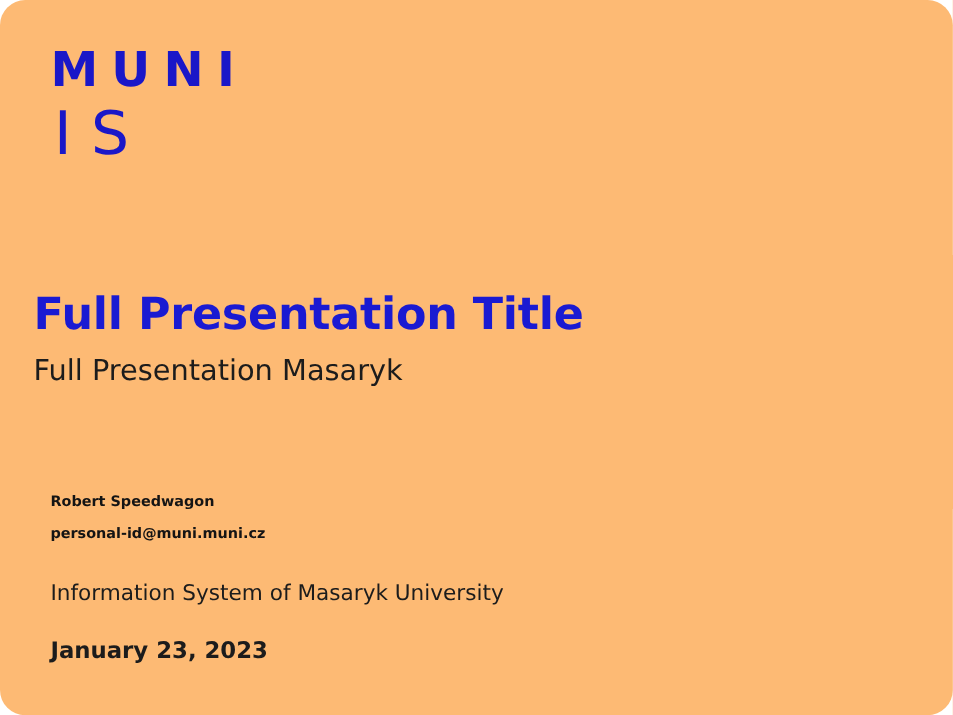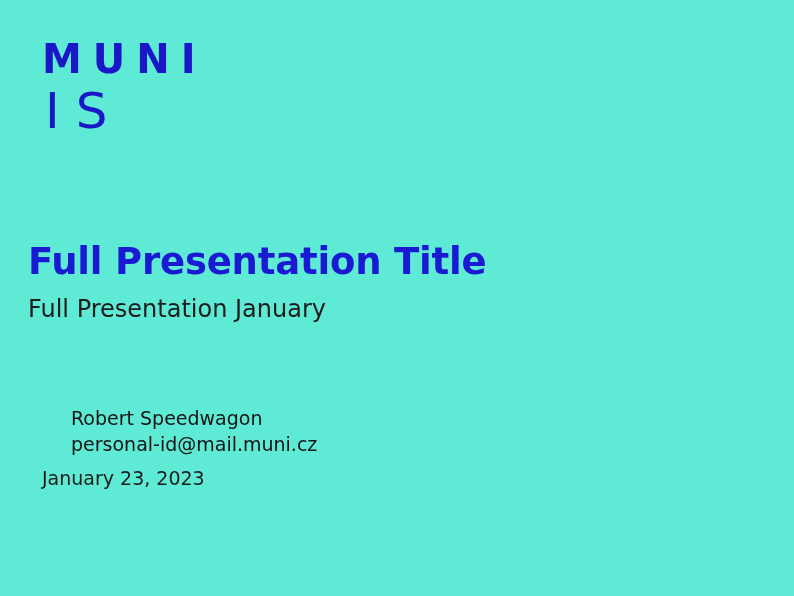--- a/index.html
+++ b/index.html
@@ -12,22 +12,23 @@
     height: 596px;
     background: #ffffff;
     font-family: "DejaVu Sans", sans-serif;
     overflow: hidden;
   }
 
   .slide {
     position: relative;
     width: 794px;
     height: 596px;
-    background: #5eead4;
+    background: #fdba74;
     box-sizing: border-box;
+    border-radius: 21px;
   }
 
   
   .logo {
     position: absolute;
     left: 42px;
     top: 36px;
     user-select: none;
   }
 
@@ -86,62 +87,62 @@
   .meta-block {
     position: absolute;
     left: 42px;
     top: 405px;
     width: 700px;
   }
 
   .author-name,
   .author-email {
     font-family: "DejaVu Sans", sans-serif;
-    font-weight: 400;
-    font-size: 19px;
+    font-weight: 700;
+    font-size: 12px;
     line-height: 26px;
     color: #141414;
     white-space: nowrap;
-    margin-left: 29px;
   }
 
   .affiliation {
     font-family: "DejaVu Sans", sans-serif;
     font-weight: 400;
     font-size: 18px;
     line-height: 24px;
     color: #1c1c1c;
     margin-top: 26px;
     white-space: nowrap;
   }
 
   .date {
     font-family: "DejaVu Sans", sans-serif;
-    font-weight: 400;
+    font-weight: 700;
     font-size: 19px;
     line-height: 26px;
     color: #1c1c1c;
-    margin-top: 8px;
+    margin-top: 22px;
     white-space: nowrap;
   }
 </style>
 </head>
 <body>
 
 <div class="slide">
 
   <div class="logo">
     <div class="logo-line-top">MUNI</div>
     <div class="logo-line-bottom">IS</div>
   </div>
 
   <div class="title-block">
     <h1 class="main-title">Full Presentation Title</h1>
-    <div class="sub-title">Full Presentation January</div>
+    <div class="sub-title">Full Presentation Masaryk</div>
   </div>
 
   <div class="meta-block">
     <div class="author-name">Robert Speedwagon</div>
-    <div class="author-email">personal-id@mail.muni.cz</div>
+    <div class="author-email">personal-id@muni.muni.cz</div>
+    <div class="affiliation">Information System of Masaryk University</div>
     <div class="date">January 23, 2023</div>
   </div>
 
 </div>
 
 </body></html>

